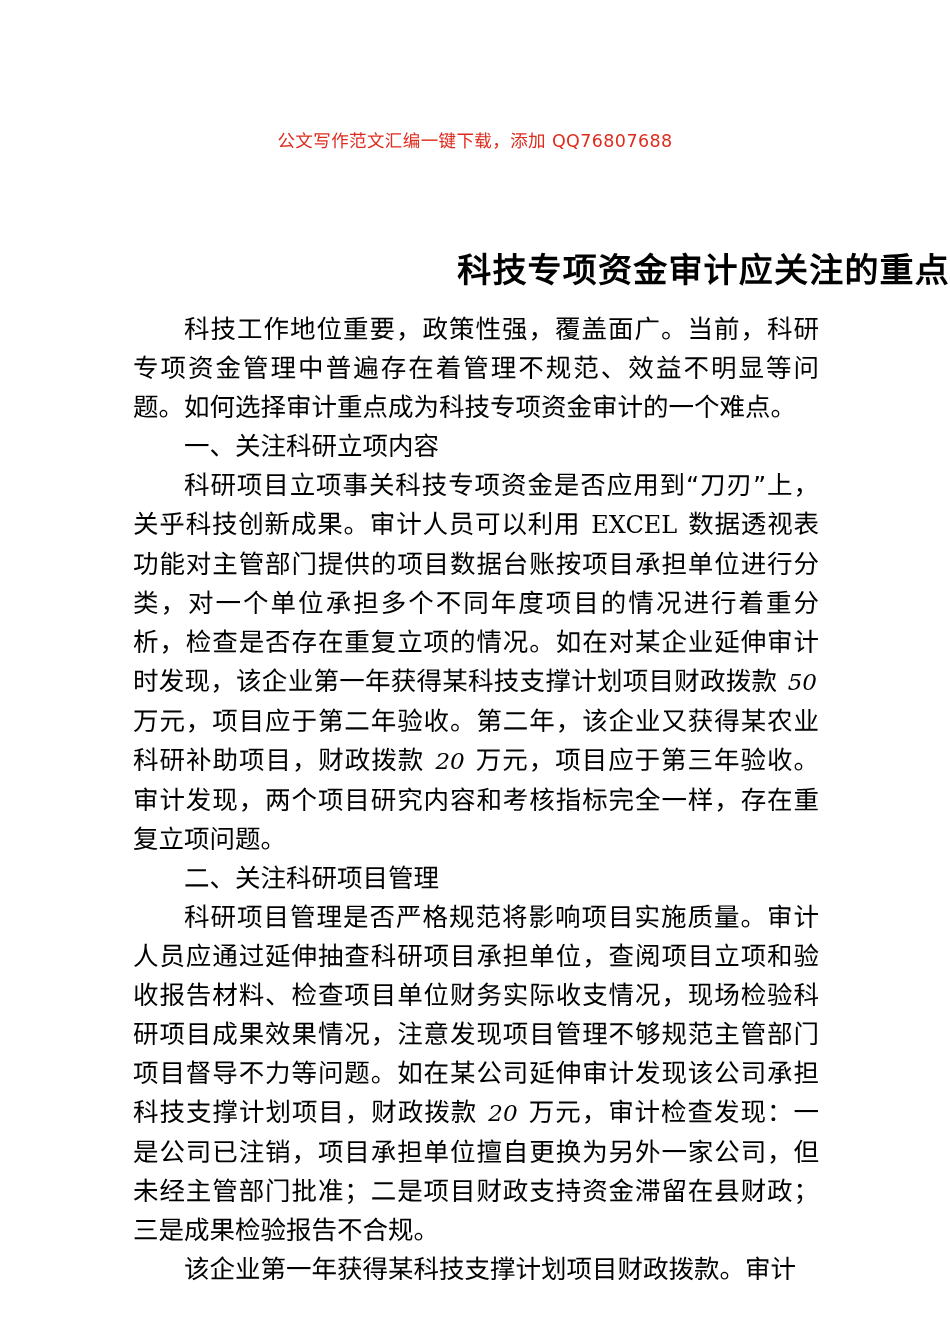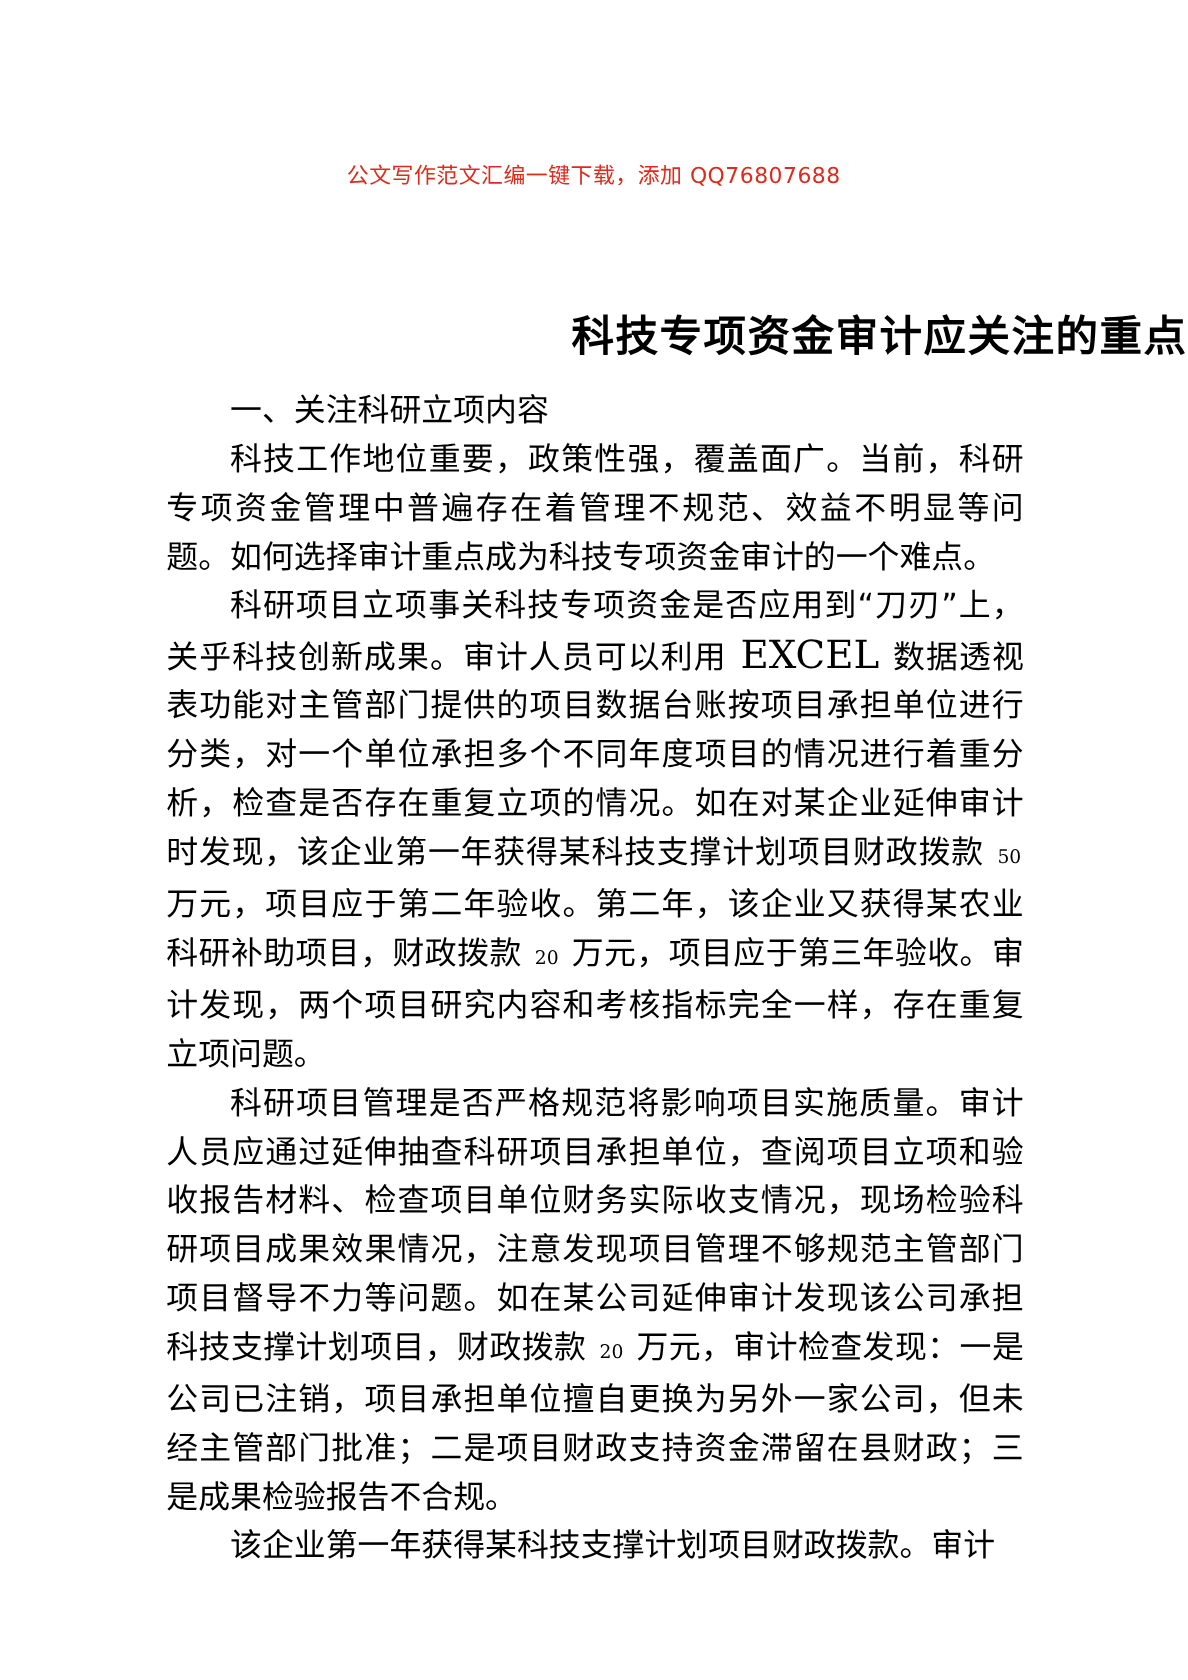--- a/index.html
+++ b/index.html
@@ -75,47 +75,49 @@
     word-break: break-all;
   }
 
   .para.indent {
     text-indent: 2em;
   }
 
   
   .latin {
     font-family: "DejaVu Serif", "Liberation Serif", serif;
-    font-size: 31px;
+    font-size: 24px;
     padding: 0 2px;
   }
 
   .num {
     font-family: "DejaVu Serif", "Liberation Serif", serif;
-    font-size: 15px;
+    font-size: 23px;
     padding: 0 2px;
+    font-style: italic;
   }
 </style>
 </head>
 <body>
 
 <div class="page">
 
   <div class="promo-header">公文写作范文汇编一键下载，添加 QQ76807688</div>
 
   <h1 class="doc-title">科技专项资金审计应关注的重点</h1>
 
   <div class="body-block">
 
+    <p class="para indent">科技工作地位重要，政策性强，覆盖面广。当前，科研专项资金管理中普遍存在着管理不规范、效益不明显等问题。如何选择审计重点成为科技专项资金审计的一个难点。</p>
+
     <p class="para indent">一、关注科研立项内容</p>
-
-    <p class="para indent">科技工作地位重要，政策性强，覆盖面广。当前，科研专项资金管理中普遍存在着管理不规范、效益不明显等问题。如何选择审计重点成为科技专项资金审计的一个难点。</p>
 
     <p class="para indent"><span>科研项目立项事关科技专项资金是否应用到“刀刃”上，关乎科技创新成果。审计人员可以利用 </span><span class="latin">EXCEL</span><span> 数据透视表功能对主管部门提供的项目数据台账按项目承担单位进行分类，对一个单位承担多个不同年度项目的情况进行着重分析，检查是否存在重复立项的情况。如在对某企业延伸审计时发现，该企业第一年获得某科技支撑计划项目财政拨款 </span><span class="num">50</span><span> 万元，项目应于第二年验收。第二年，该企业又获得某农业科研补助项目，财政拨款 </span><span class="num">20</span><span> 万元，项目应于第三年验收。审计发现，两个项目研究内容和考核指标完全一样，存在重复立项问题。</span></p>
 
+    <p class="para indent">二、关注科研项目管理</p>
 
     <p class="para indent"><span>科研项目管理是否严格规范将影响项目实施质量。审计人员应通过延伸抽查科研项目承担单位，查阅项目立项和验收报告材料、检查项目单位财务实际收支情况，现场检验科研项目成果效果情况，注意发现项目管理不够规范主管部门项目督导不力等问题。如在某公司延伸审计发现该公司承担科技支撑计划项目，财政拨款 </span><span class="num">20</span><span> 万元，审计检查发现：一是公司已注销，项目承担单位擅自更换为另外一家公司，但未经主管部门批准；二是项目财政支持资金滞留在县财政；三是成果检验报告不合规。</span></p>
 
 
     <p class="para indent">该企业第一年获得某科技支撑计划项目财政拨款。审计</p>
 
   </div>
 
 </div>
 

